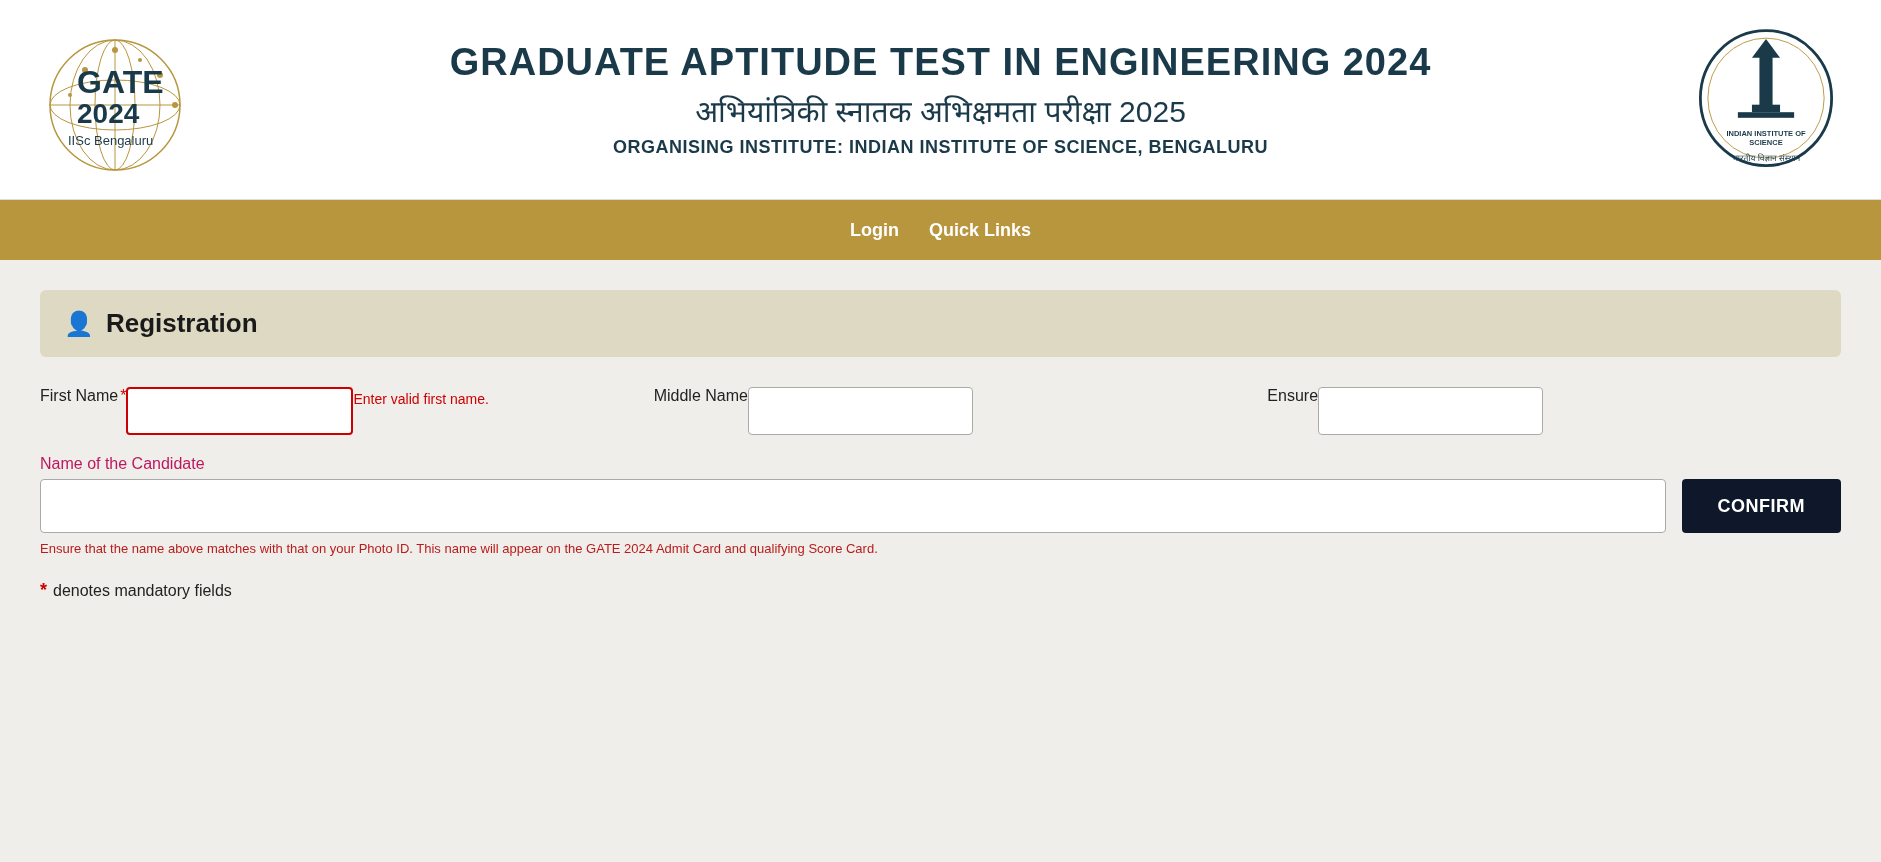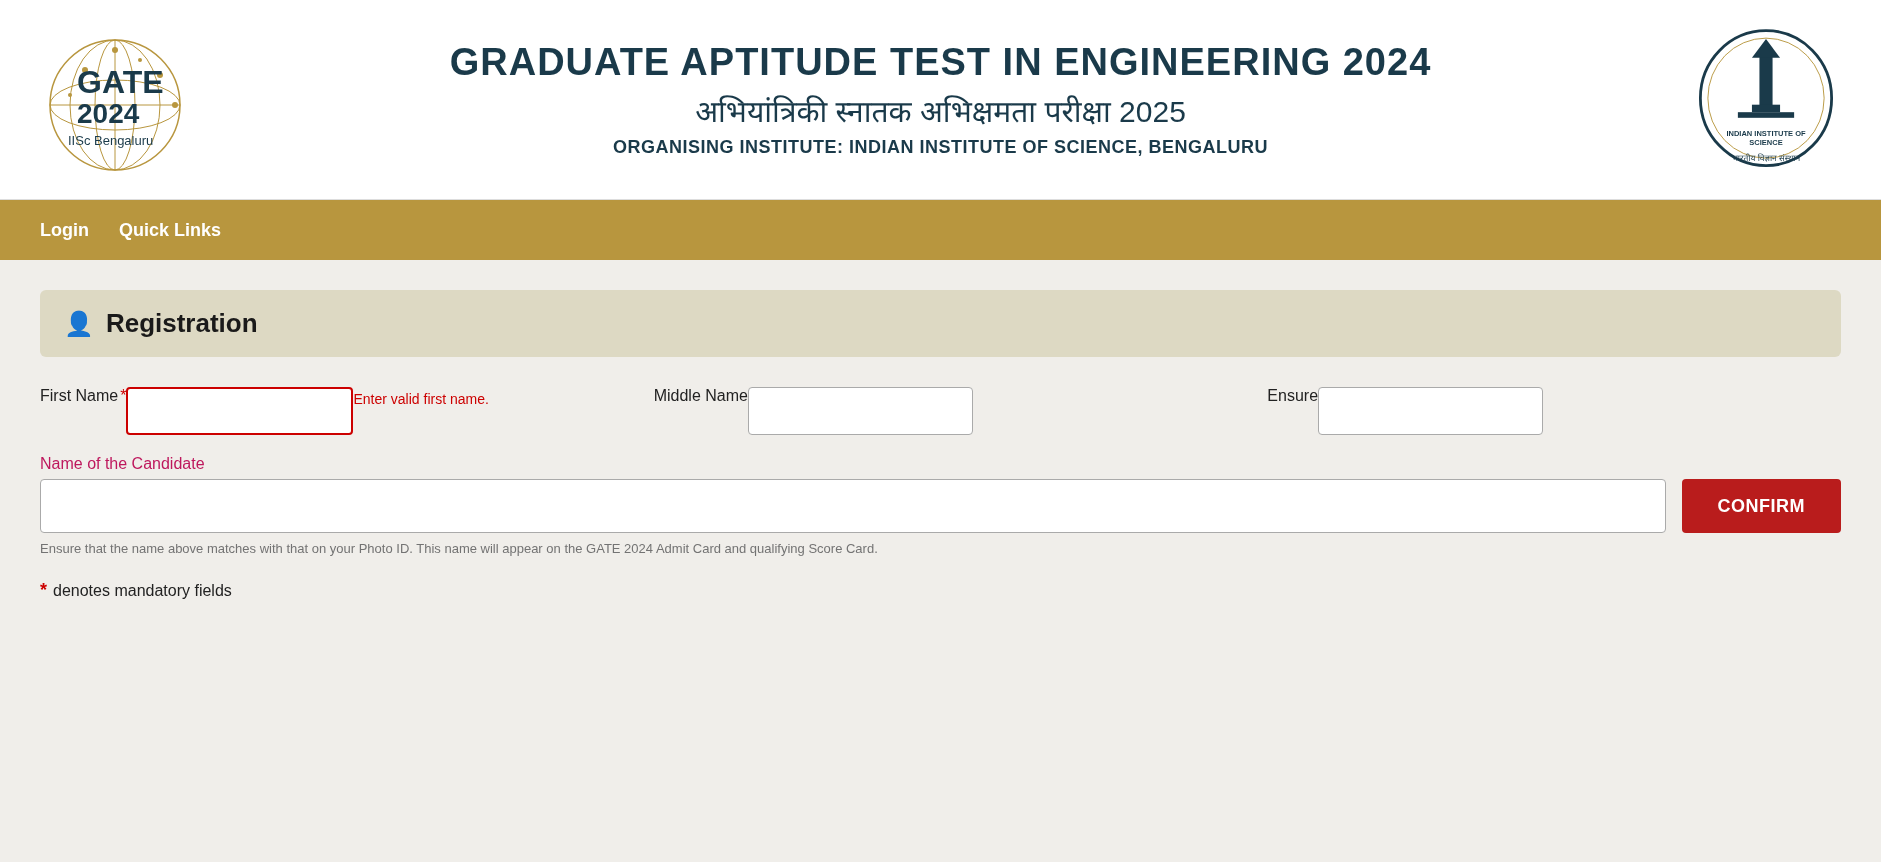--- a/index.html
+++ b/index.html
@@ -76,21 +76,21 @@
     .iisc-logo {
       width: 150px;
       height: 150px;
     }
 
     
     .navbar {
       background-color: #b8963e;
       display: flex;
       align-items: center;
-      justify-content: flex-start;
+      justify-content: center;
       padding: 0 40px;
       height: 60px;
     }
 
     .navbar-links {
       display: flex;
       gap: 30px;
     }
 
     .navbar-link {
@@ -194,36 +194,36 @@
       border: 1px solid #aaa;
       border-radius: 4px;
       padding: 10px 12px;
       font-size: 15px;
       background: #ffffff;
       outline: none;
       height: 54px;
     }
 
     .confirm-button {
-      background-color: #b91c1c;
+      background-color: #0f172a;
       color: #ffffff;
       border: none;
       border-radius: 4px;
       padding: 14px 36px;
       font-size: 18px;
       font-weight: 700;
       cursor: pointer;
       height: 54px;
       letter-spacing: 0.5px;
       white-space: nowrap;
     }
 
     .candidate-hint {
       font-size: 13px;
-      color: #737373;
+      color: #b91c1c;
       margin-top: 8px;
     }
 
     
     .mandatory-note {
       margin-top: 24px;
       display: flex;
       align-items: center;
       gap: 6px;
     }

